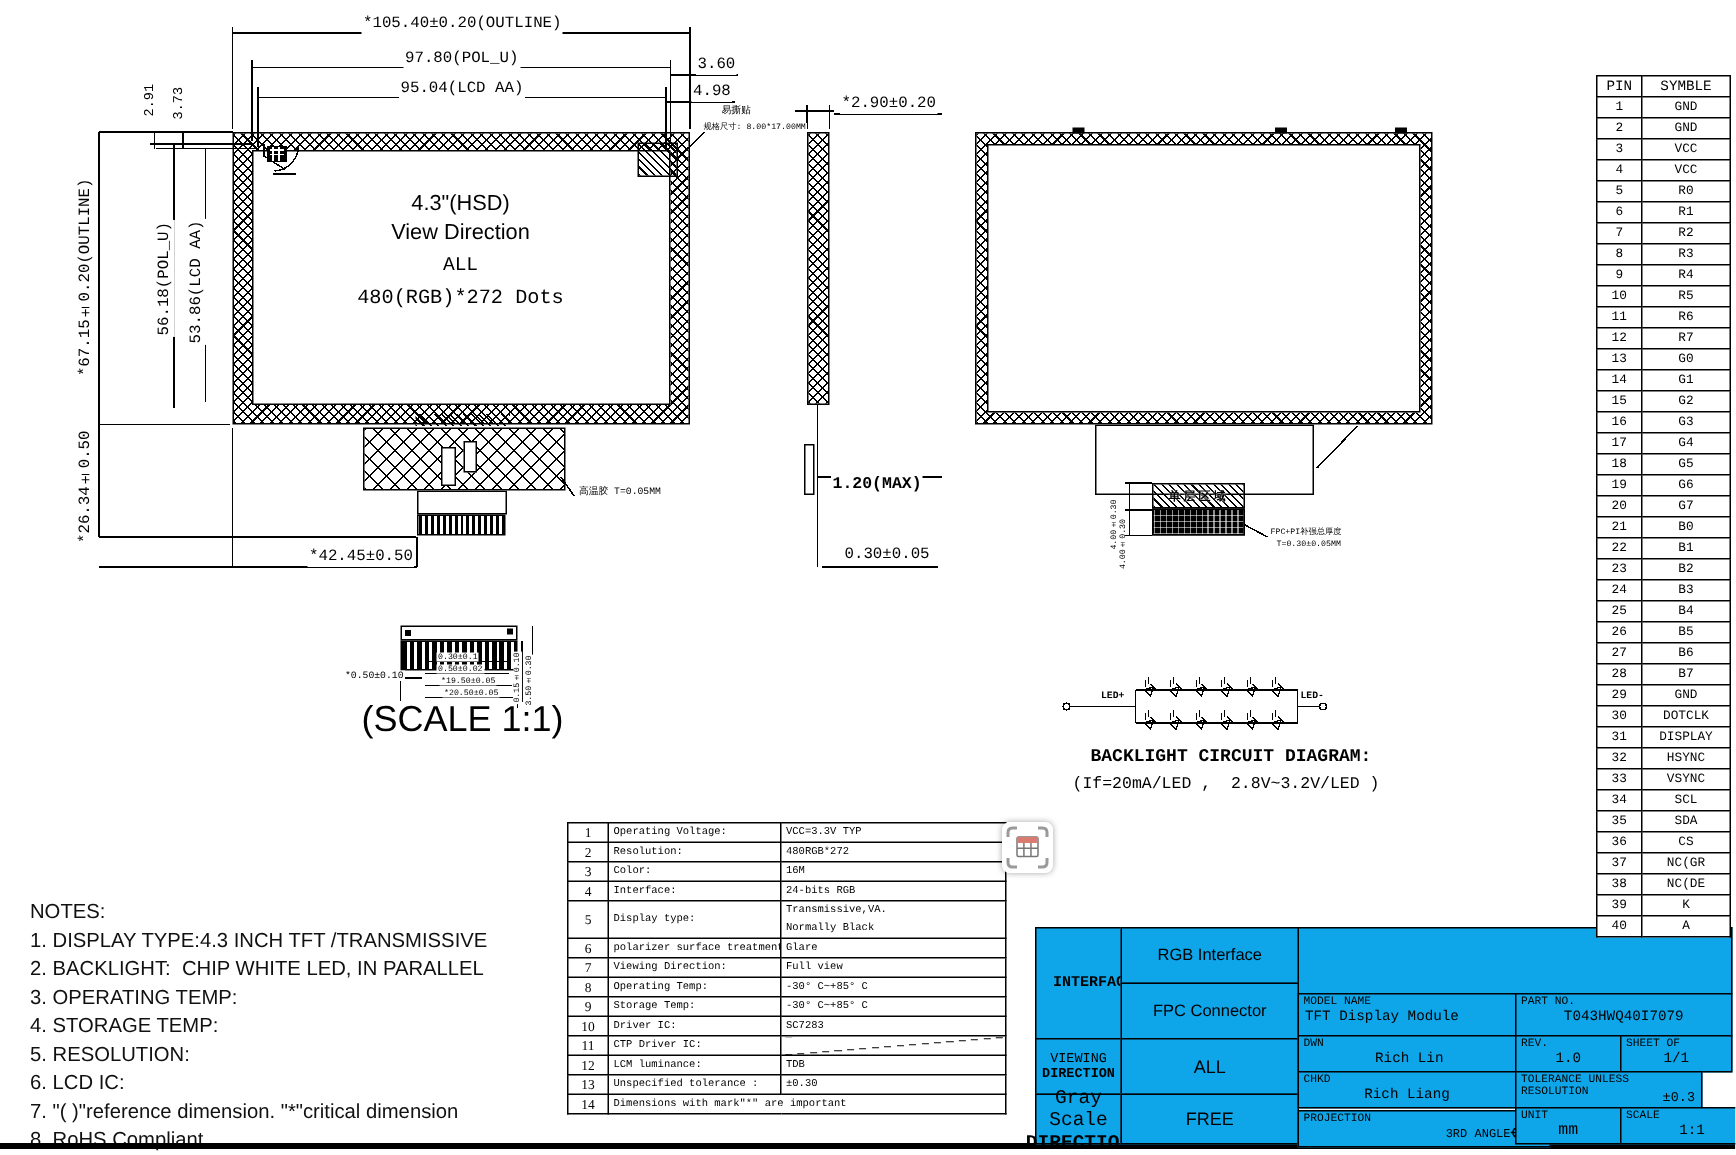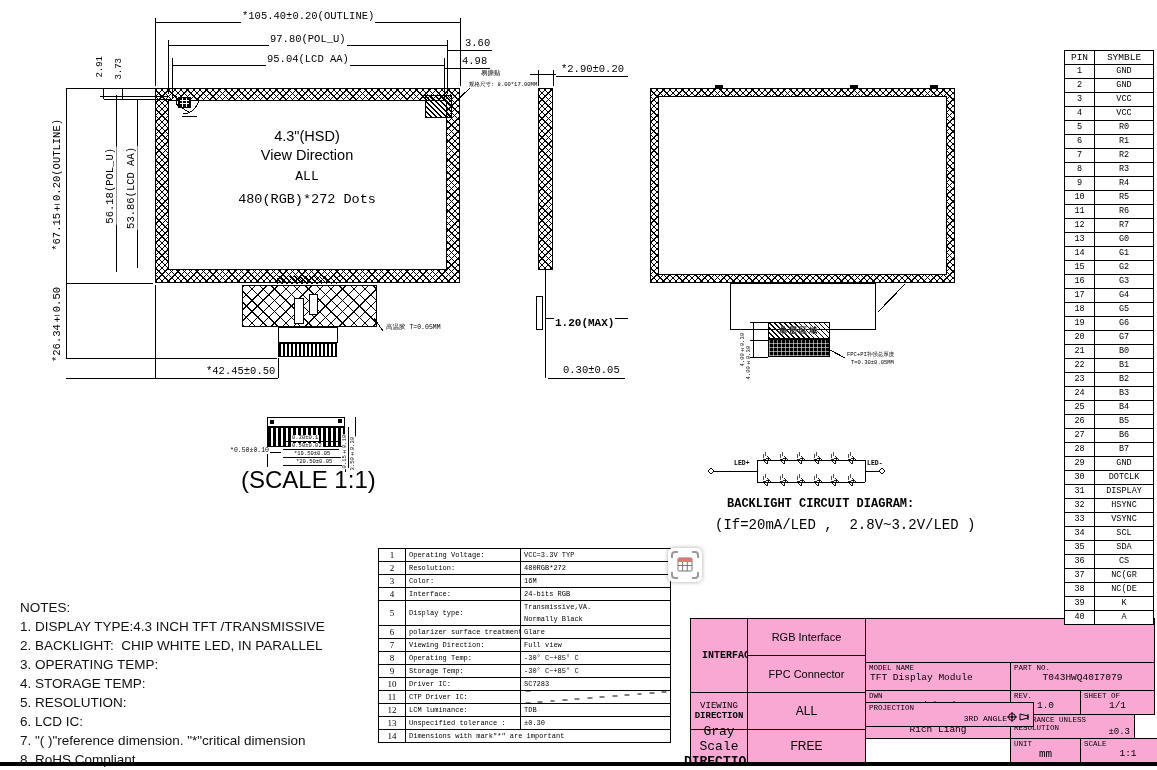--- a/index.html
+++ b/index.html
@@ -46,21 +46,21 @@
   #specTable{position:absolute;left:378px;top:548px;border-collapse:collapse;table-layout:fixed;
        width:277px;background:#fff;z-index:4}
   #specTable td{border:1px solid #000;font:7px "Liberation Mono",monospace;height:12px;
        line-height:12px;padding:0 3px;overflow:hidden;white-space:nowrap}
   #specTable td.no{font:9px "Liberation Serif",serif;text-align:center;padding:0;width:26px}
   #specTable td.nm{width:108px}
   #specTable td.vl{width:143px}
   #specTable td.vl div{line-height:12px;height:12px}
   #specTable td.diag{background:linear-gradient(to bottom right,transparent 49.2%,#000 49.2%,#000 50.8%,transparent 50.8%)}
   
-  .cell{position:absolute;border:1px solid #000;box-sizing:border-box;background:#f9a8d4;z-index:3}
+  .cell{position:absolute;border:1px solid #000;box-sizing:border-box;background:#0ea5e9;z-index:3}
   .cc{display:flex;align-items:center;justify-content:center;text-align:center}
   .lblsans{font:11px "Liberation Sans",sans-serif}
   .lblsans2{font:12px "Liberation Sans",sans-serif}
   .tb-lbl{display:block;font:7.5px "Liberation Mono",monospace;padding:1px 0 0 3px}
   .tb-val{display:block;font:9.5px "Liberation Mono",monospace;text-align:center}
   
   .blt{position:absolute;white-space:pre}
   
   #captureIcon{position:absolute;left:668px;top:548px;width:34px;height:34px;background:#fff;
       border-radius:5px;box-shadow:0 0 4px rgba(0,0,0,.35);display:flex;align-items:center;
@@ -249,21 +249,21 @@
   <span class="dim micro" style="left:291px;top:443px">0.50±0.02</span>
   <span class="dim micro" style="left:293px;top:451px">*19.50±0.05</span>
   <span class="dim micro" style="left:295px;top:459px">*20.50±0.05</span>
   <span class="dim micro vtext" style="left:342px;top:434px">0.15±0.10</span>
   <span class="dim micro vtext" style="left:350px;top:436px">3.50±0.30</span>
   <span class="abs" style="left:241px;top:466px;font:24px 'Liberation Sans',sans-serif">(SCALE 1:1)</span>
 
   <span class="dim tiny b" style="left:733px;top:460px">LED+</span>
   <span class="dim tiny b" style="left:866px;top:460px">LED-</span>
   <span class="blt b" style="left:727px;top:497px;font-size:12px">BACKLIGHT CIRCUIT DIAGRAM:</span>
-  <span class="blt" style="left:715px;top:517px;font-size:14px">(If=20mA/LED ,  2.8V~3.2V/LED )</span>
+  <span class="blt" style="left:715px;top:517px;font-size:11px">(If=20mA/LED ,  2.8V~3.2V/LED )</span>
 
   <div id="notes"><div>NOTES:</div><div>1. DISPLAY TYPE:4.3 INCH TFT /TRANSMISSIVE</div><div>2. BACKLIGHT:  CHIP WHITE LED, IN PARALLEL</div><div>3. OPERATING TEMP:</div><div>4. STORAGE TEMP:</div><div>5. RESOLUTION:</div><div>6. LCD IC:</div><div>7. "( )"reference dimension. "*"critical dimension</div><div>8. RoHS Compliant</div></div>
 
   <table id="pinTable">
     <thead>
       <tr>
         <th class="c1">PIN</th>
         <th class="c2">SYMBLE</th>
       </tr>
     </thead>
@@ -554,21 +554,21 @@
   </div>
   <div class="cell" style="left:865px;top:714px;width:146px;height:25px">
     <span class="tb-lbl">CHKD</span>
     <span class="tb-val">Rich Liang</span>
   </div>
   <div class="cell" style="left:1010px;top:714px;width:125px;height:25px">
     <span class="tb-lbl" style="padding-top:1px">TOLERANCE UNLESS</span>
     <span class="tb-lbl" style="padding-top:0">RESOLUTION</span>
     <span style="position:absolute;right:4px;bottom:1px;font-size:9px">±0.3</span>
   </div>
-  <div class="cell" style="left:865px;top:702px;width:169px;height:25px">
+  <div class="cell" style="left:865px;top:740px;width:169px;height:25px">
     <span class="tb-lbl">PROJECTION</span>
     <span style="position:absolute;right:26px;bottom:3px;font-size:8px">3RD ANGLE</span>
     <svg width="24" height="12" style="position:absolute;right:2px;bottom:3px">
       <g stroke="#000" fill="none" stroke-width="1">
         <circle cx="5" cy="6" r="3.4"></circle>
         <path d="M5,1 V11 M0,6 H10"></path>
         <path d="M13,3 L21,5 V7 L13,9 Z M21,3 V9"></path>
       </g>
       <circle cx="5" cy="6" r="1" fill="#000"></circle>
     </svg>

